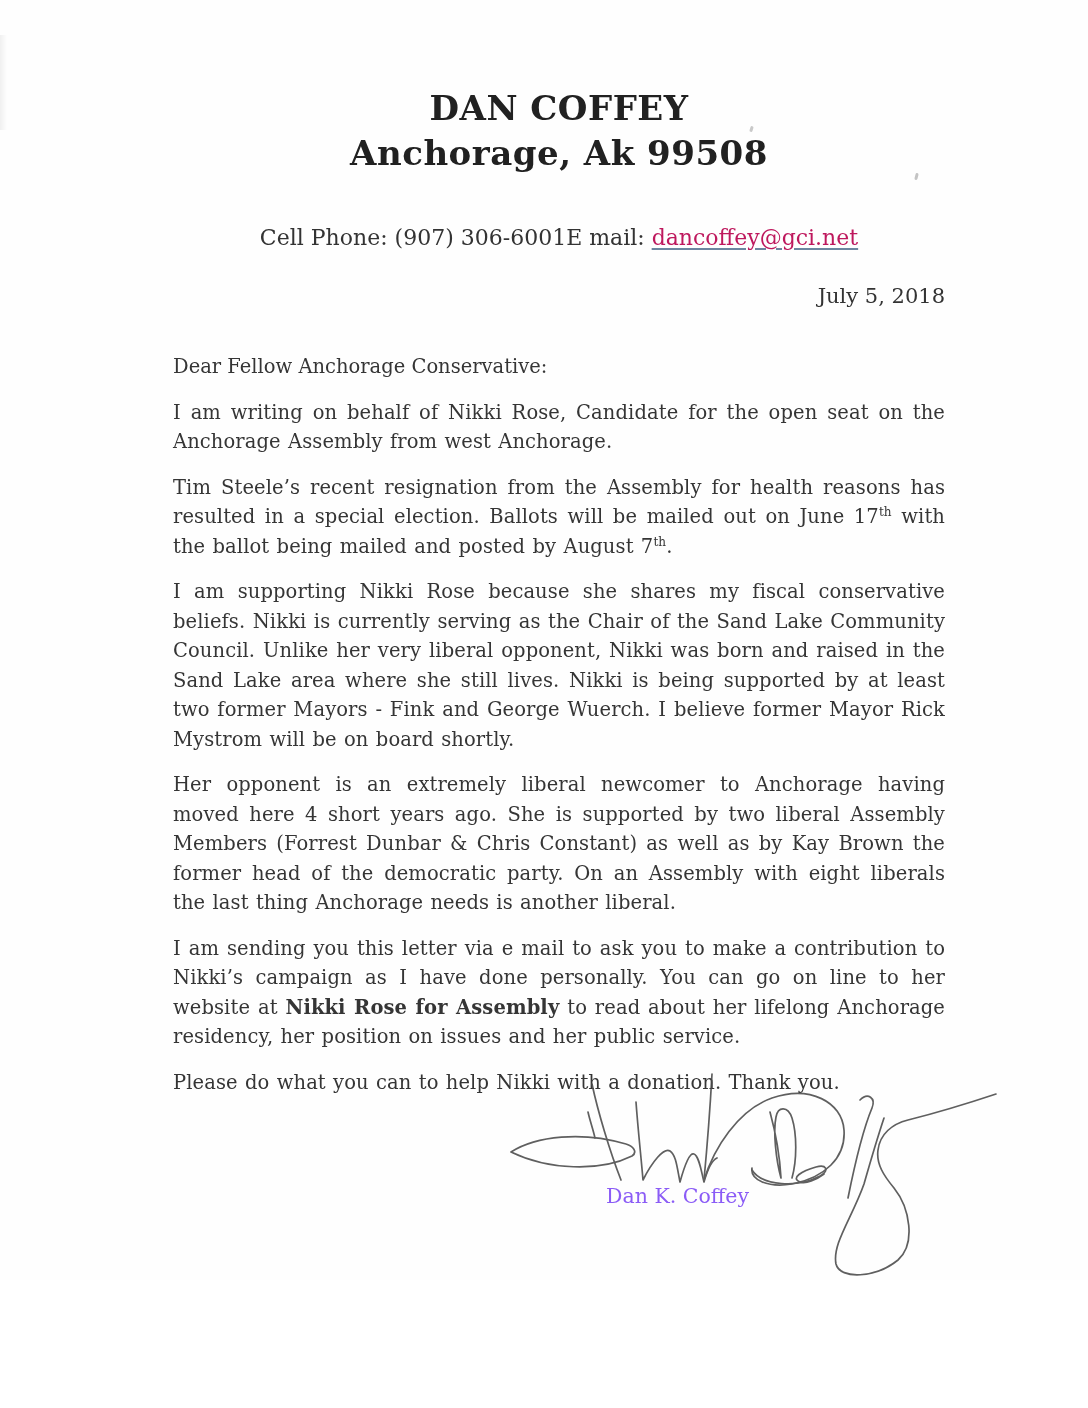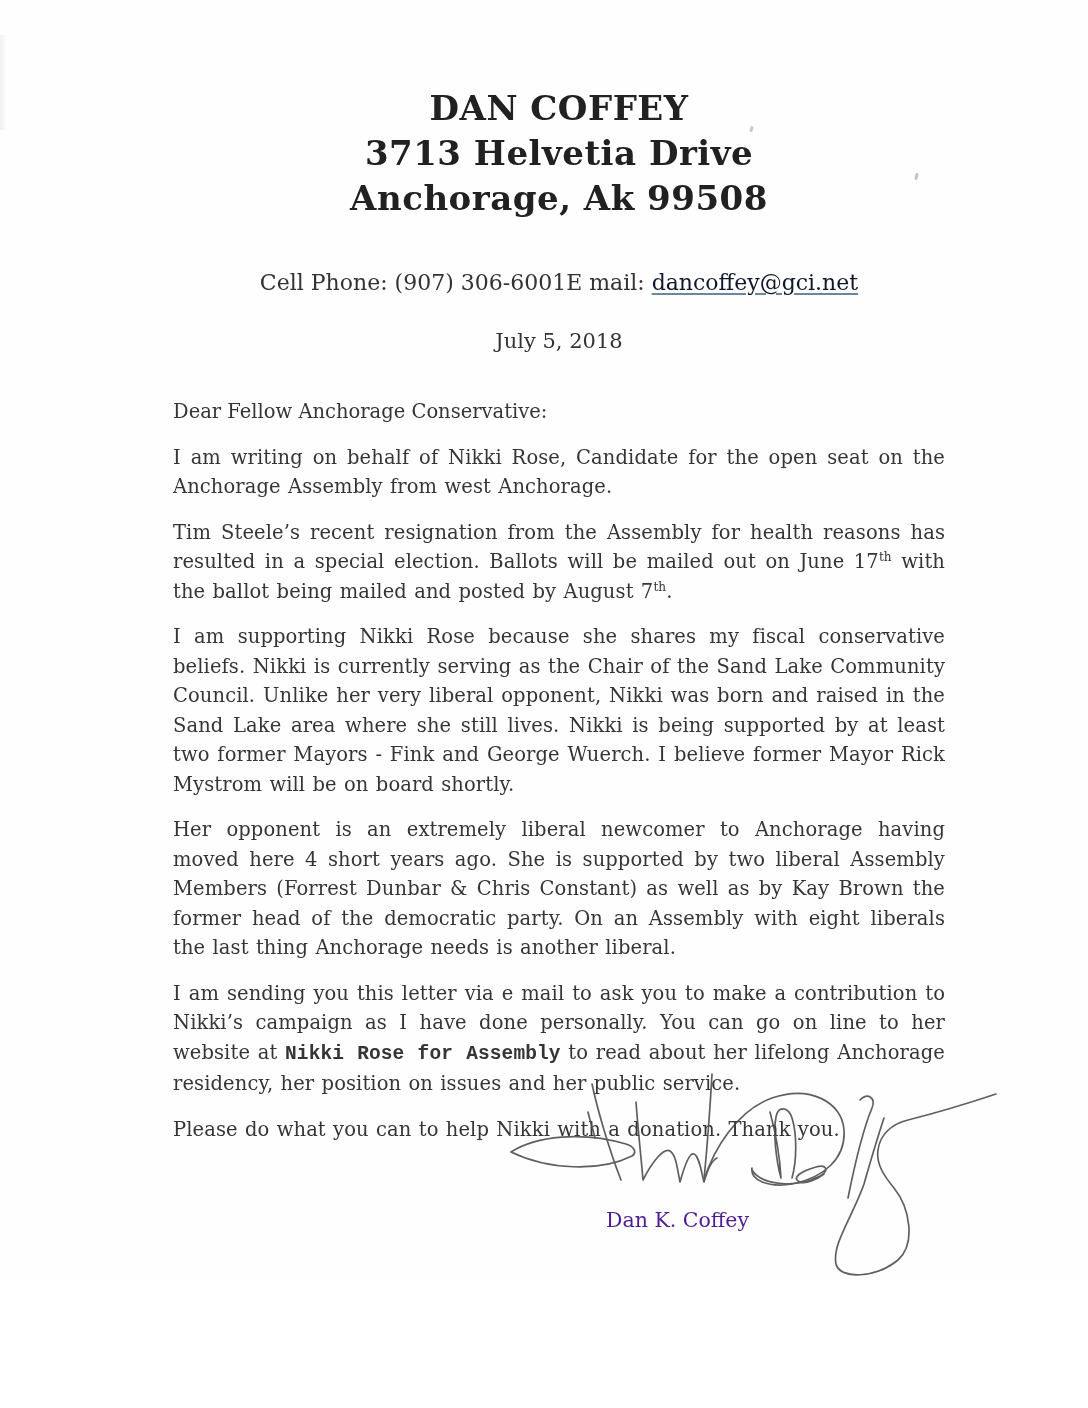--- a/index.html
+++ b/index.html
@@ -34,47 +34,47 @@
     margin-top: 48px;
     display: flex;
     justify-content: center;
     align-items: baseline;
     font-size: 22px;
     line-height: 27px;
     color: #333333;
   }
   .email-wrap { white-space: nowrap; }
   .email-link {
-    color: #0f172a;
+    color: #be185d;
     text-decoration: underline;
     text-decoration-color: #6d86a0;
     text-underline-offset: 3px;
     cursor: pointer;
   }
   .date-line {
     margin-top: 32px;
-    text-align: center;
+    text-align: right;
     font-size: 21px;
     line-height: 27px;
     color: #333333;
   }
   .salutation {
     margin-top: 42px;
     font-size: 19.5px;
     line-height: 29.5px;
   }
   .para {
     font-size: 19.5px;
     line-height: 29.5px;
     text-align: justify;
     margin: 16px 0 11px 0;
     letter-spacing: 0.1px;
     word-spacing: 1px;
   }
-  .seg-bold { font-weight: bold; font-family: Liberation Mono, monospace; }
+  .seg-bold { font-weight: bold; }
   sup.seg-sup {
     font-size: 0.62em;
     line-height: 0;
     vertical-align: super;
   }
   .signature-block {
     position: absolute;
     left: 480px;
     top: 1072px;
     width: 540px;
@@ -84,23 +84,22 @@
   .signature-svg {
     position: absolute;
     left: 0; top: 0;
     width: 540px; height: 210px;
   }
   .typed-name {
     position: absolute;
     left: 126px;
     top: 112px;
     font-size: 20.5px;
-    color: #4c1d95;
+    color: #8b5cf6;
     white-space: nowrap;
-    margin-top: 24px;
   }
   .page-number {
     position: absolute;
     left: 0;
     top: 1280px;
     width: 1088px;
     text-align: center;
     font-size: 20px;
     color: #3a3a3a;
   }
@@ -134,21 +133,20 @@
 <div class="page">
 
   <div class="scan-streak"></div>
   <div class="speck-1"></div>
   <div class="speck-2"></div>
 
   <div class="content">
 
     <div class="letterhead">
       <div>DAN COFFEY</div>
-      <div>3713 Helvetia Drive</div>
       <div>Anchorage, Ak 99508</div>
     </div>
 
     <div class="contact-row">
       <span>Cell Phone: (907) 306-6001</span>
       <span class="email-wrap"><span>E mail: </span><a class="email-link">dancoffey@gci.net</a></span>
     </div>
 
     <div class="date-line">July 5, 2018</div>
 

